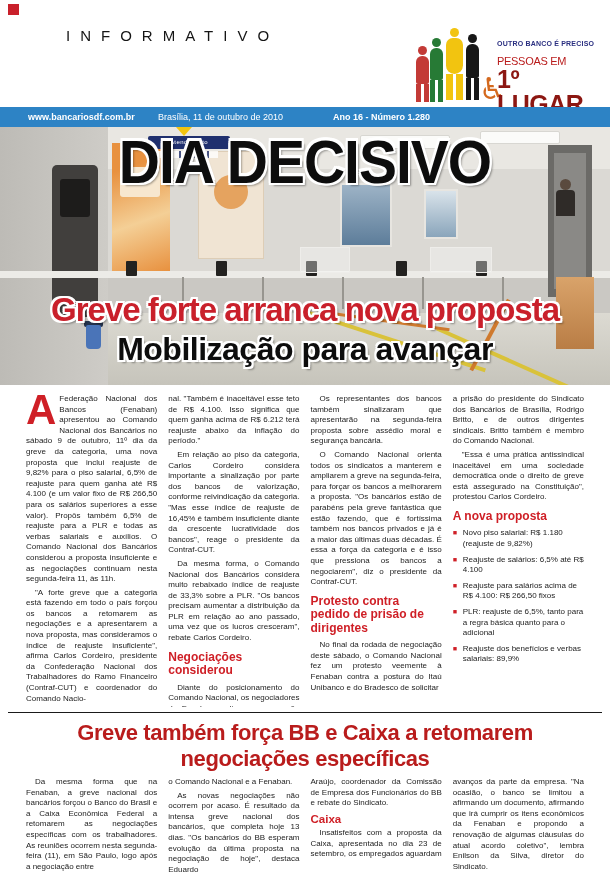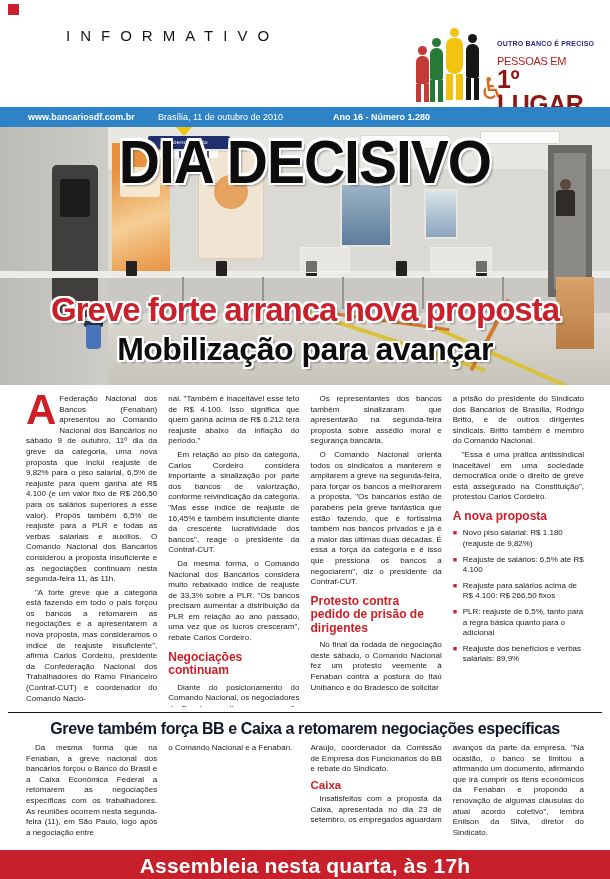--- a/index.html
+++ b/index.html
@@ -88,21 +88,21 @@
   .col p.ind { text-indent:9px; }
   .dropcap { float:left; font-size:42px; line-height:32px; font-weight:bold; color:#cf1f26; padding-right:3px; }
   .subhead { color:#cf1f26; font-weight:bold; font-size:12px; line-height:13.5px; margin:7px 0 5px; text-align:left; }
   .bullets { list-style:none; margin-top:2px; }
   .bullets li { position:relative; padding-left:10px; margin-bottom:5px; text-align:left; }
   .bullets li .sq { position:absolute; left:0; top:0; color:#cf1f26; font-size:7px; }
 
   .rule { border:none; border-top:1.5px solid #1a1a1a; margin:5px 8px 0; }
 
   
-  .bb-head { text-align:center; font-weight:bold; font-size:16px; letter-spacing:-.4px; color:#0f172a; margin:7px 10px 5px; }
+  .bb-head { text-align:center; font-weight:bold; font-size:22px; letter-spacing:-.4px; color:#b91c1c; margin:7px 10px 5px; }
   .cols-b { display:flex; gap:11px; padding:0 26px; height:104px; overflow:hidden; }
 
   
   .footer-banner { margin-top:3px; height:31px; background:#c8202a; color:#fff; font-weight:bold; font-size:21px; text-align:center; line-height:31px; letter-spacing:.2px; }
 </style>
 </head>
 <body>
 
 <div class="page">
 
@@ -192,21 +192,21 @@
 
   <main class="cols">
     <div class="col">
       <p><span class="dropcap">A</span><span>Federação Nacional dos Bancos (Fenaban) apresentou ao Comando Nacional dos Bancários no sábado 9 de outubro, 11º dia da greve da categoria, uma nova proposta que inclui reajuste de 9,82% para o piso salarial, 6,5% de reajuste para quem ganha até R$ 4.100 (e um valor fixo de R$ 266,50 para os salários superiores a esse valor). Propôs também 6,5% de reajuste para a PLR e todas as verbas salariais e auxílios. O Comando Nacional dos Bancários considerou a proposta insuficiente e as negociações continuam nesta segunda-feira 11, às 11h.</span></p>
       <p class="ind">"A forte greve que a categoria está fazendo em todo o país forçou os bancos a retomarem as negociações e a apresentarem a nova proposta, mas consideramos o índice de reajuste insuficiente", afirma Carlos Cordeiro, presidente da Confederação Nacional dos Trabalhadores do Ramo Financeiro (Contraf-CUT) e coordenador do Comando Nacio-</p>
     </div>
     <div class="col">
       <p>nal. "Também é inaceitável esse teto de R$ 4.100. Isso significa que quem ganha acima de R$ 6.212 terá reajuste abaixo da inflação do período."</p>
       <p class="ind">Em relação ao piso da categoria, Carlos Cordeiro considera importante a sinalização por parte dos bancos de valorização, conforme reivindicação da categoria. "Mas esse índice de reajuste de 16,45% é também insuficiente diante da crescente lucratividade dos bancos", reage o presidente da Contraf-CUT.</p>
       <p class="ind">Da mesma forma, o Comando Nacional dos Bancários considera muito rebaixado índice de reajuste de 33,3% sobre a PLR. "Os bancos precisam aumentar a distribuição da PLR em relação ao ano passado, uma vez que os lucros cresceram", rebate Carlos Cordeiro.</p>
-      <div class="subhead">Negociações continuam</div>
+      <div class="subhead">Negociações considerou</div>
       <p class="ind">Diante do posicionamento do Comando Nacional, os negociadores da Fenaban pediram a suspensão temporária das negociações, para que</p>
     </div>
     <div class="col">
       <p class="ind">Os representantes dos bancos também sinalizaram que apresentarão na segunda-feira proposta sobre assédio moral e segurança bancária.</p>
       <p class="ind">O Comando Nacional orienta todos os sindicatos a manterem e ampliarem a greve na segunda-feira, para forçar os bancos a melhorarem a proposta. "Os bancários estão de parabéns pela greve fantástica que estão fazendo, que é fortíssima também nos bancos privados e já é a maior das últimas duas décadas. É essa a força da categoria e é isso que pressiona os bancos a negociarem", diz o presidente da Contraf-CUT.</p>
       <div class="subhead">Protesto contra pedido de prisão de dirigentes</div>
       <p class="ind">No final da rodada de negociação deste sábado, o Comando Nacional fez um protesto veemente à Fenaban contra a postura do Itaú Unibanco e do Bradesco de solicitar</p>
     </div>
     <div class="col">
       <p>a prisão do presidente do Sindicato dos Bancários de Brasília, Rodrigo Britto, e de outros dirigentes sindicais. Britto também é membro do Comando Nacional.</p>
@@ -225,20 +225,21 @@
   <hr class="rule">
 
   <section>
     <div class="bb-head">Greve também força BB e Caixa a retomarem negociações específicas</div>
     <div class="cols-b">
       <div class="col">
         <p class="ind">Da mesma forma que na Fenaban, a greve nacional dos bancários forçou o Banco do Brasil e a Caixa Econômica Federal a retomarem as negociações específicas com os trabalhadores. As reuniões ocorrem nesta segunda-feira (11), em São Paulo, logo após a negociação entre</p>
       </div>
       <div class="col">
         <p>o Comando Nacional e a Fenaban.</p>
+        <p class="ind">As novas negociações não ocorrem por acaso. É resultado da intensa greve nacional dos bancários, que completa hoje 13 dias. "Os bancários do BB esperam evolução da última proposta na negociação de hoje", destaca Eduardo</p>
       </div>
       <div class="col">
         <p>Araújo, coordenador da Comissão de Empresa dos Funcionários do BB e rebate do Sindicato.</p>
         <div class="subhead" style="margin:4px 0 2px; font-size:11.5px;">Caixa</div>
         <p class="ind">Insatisfeitos com a proposta da Caixa, apresentada no dia 23 de setembro, os empregados aguardam</p>
       </div>
       <div class="col">
         <p>avanços da parte da empresa. "Na ocasião, o banco se limitou a afirmando um documento, afirmando que irá cumprir os itens econômicos da Fenaban e propondo a renovação de algumas cláusulas do atual acordo coletivo", lembra Enilson da Silva, diretor do Sindicato.</p>
       </div>
     </div>

